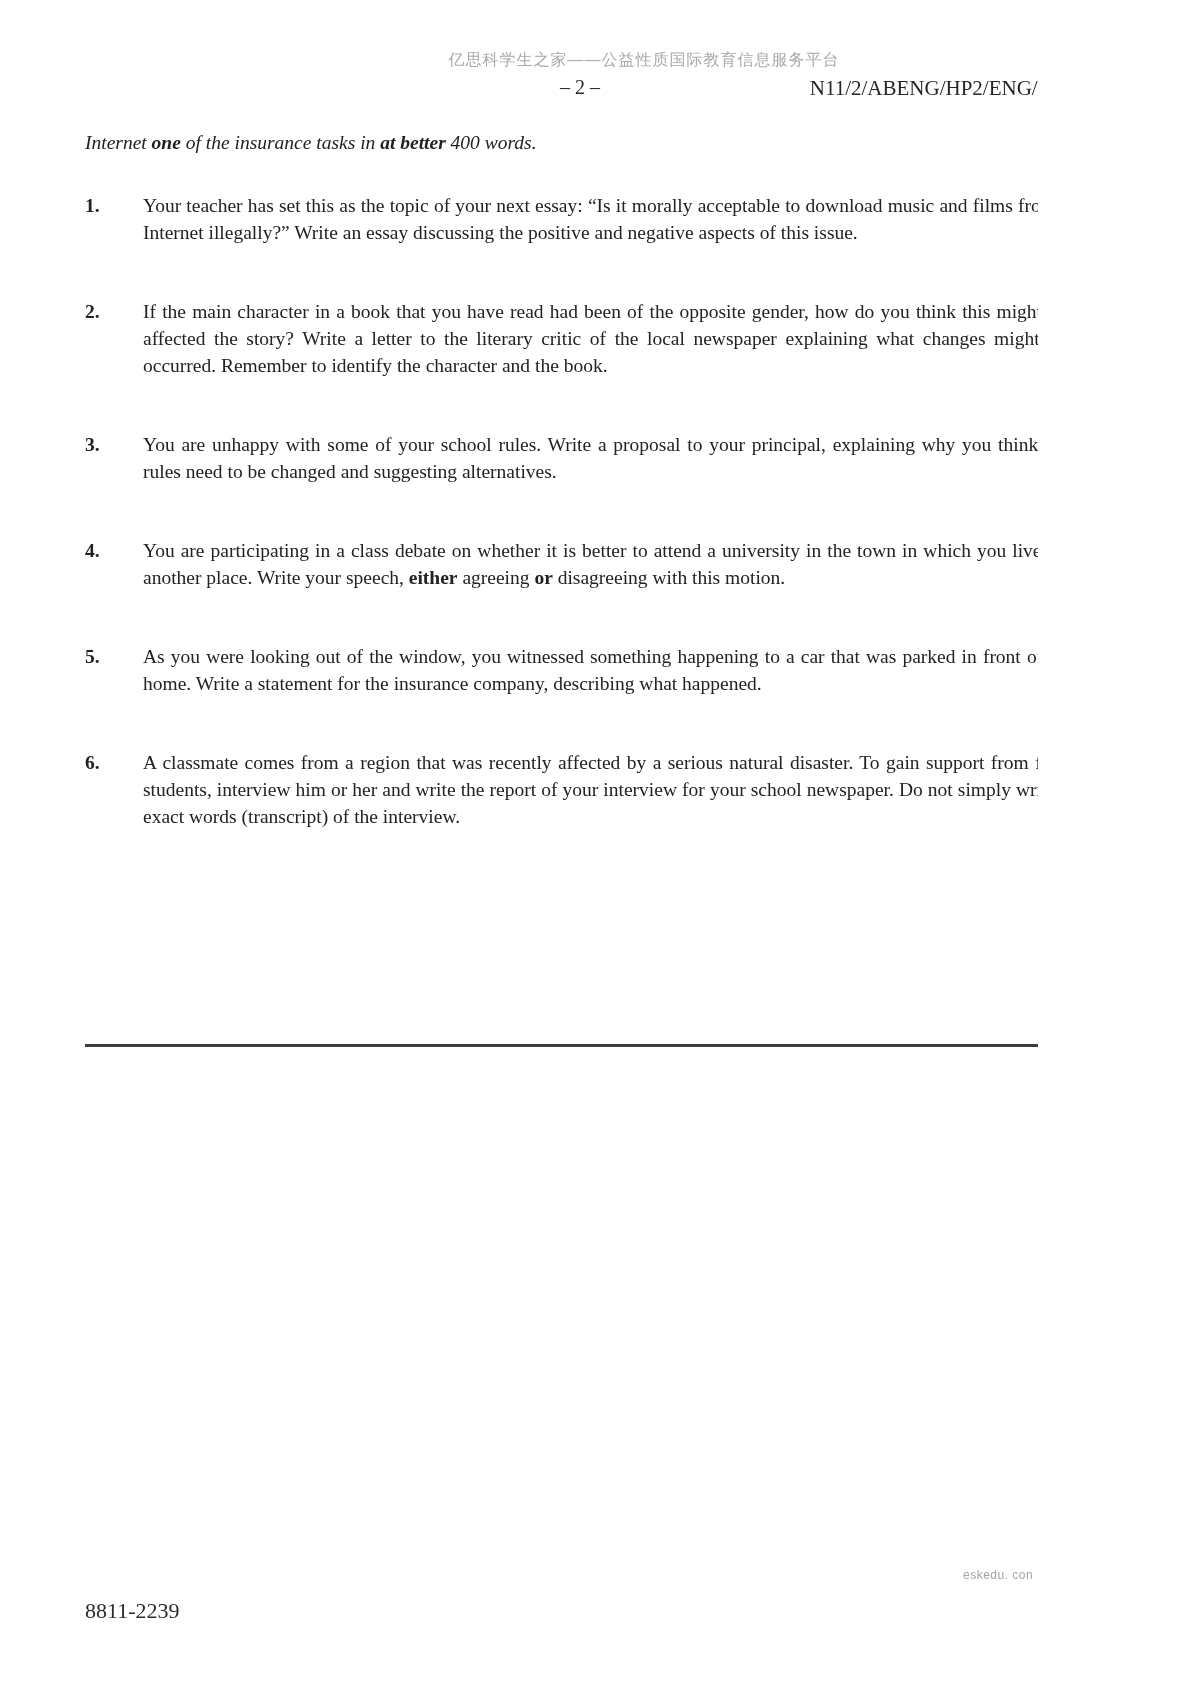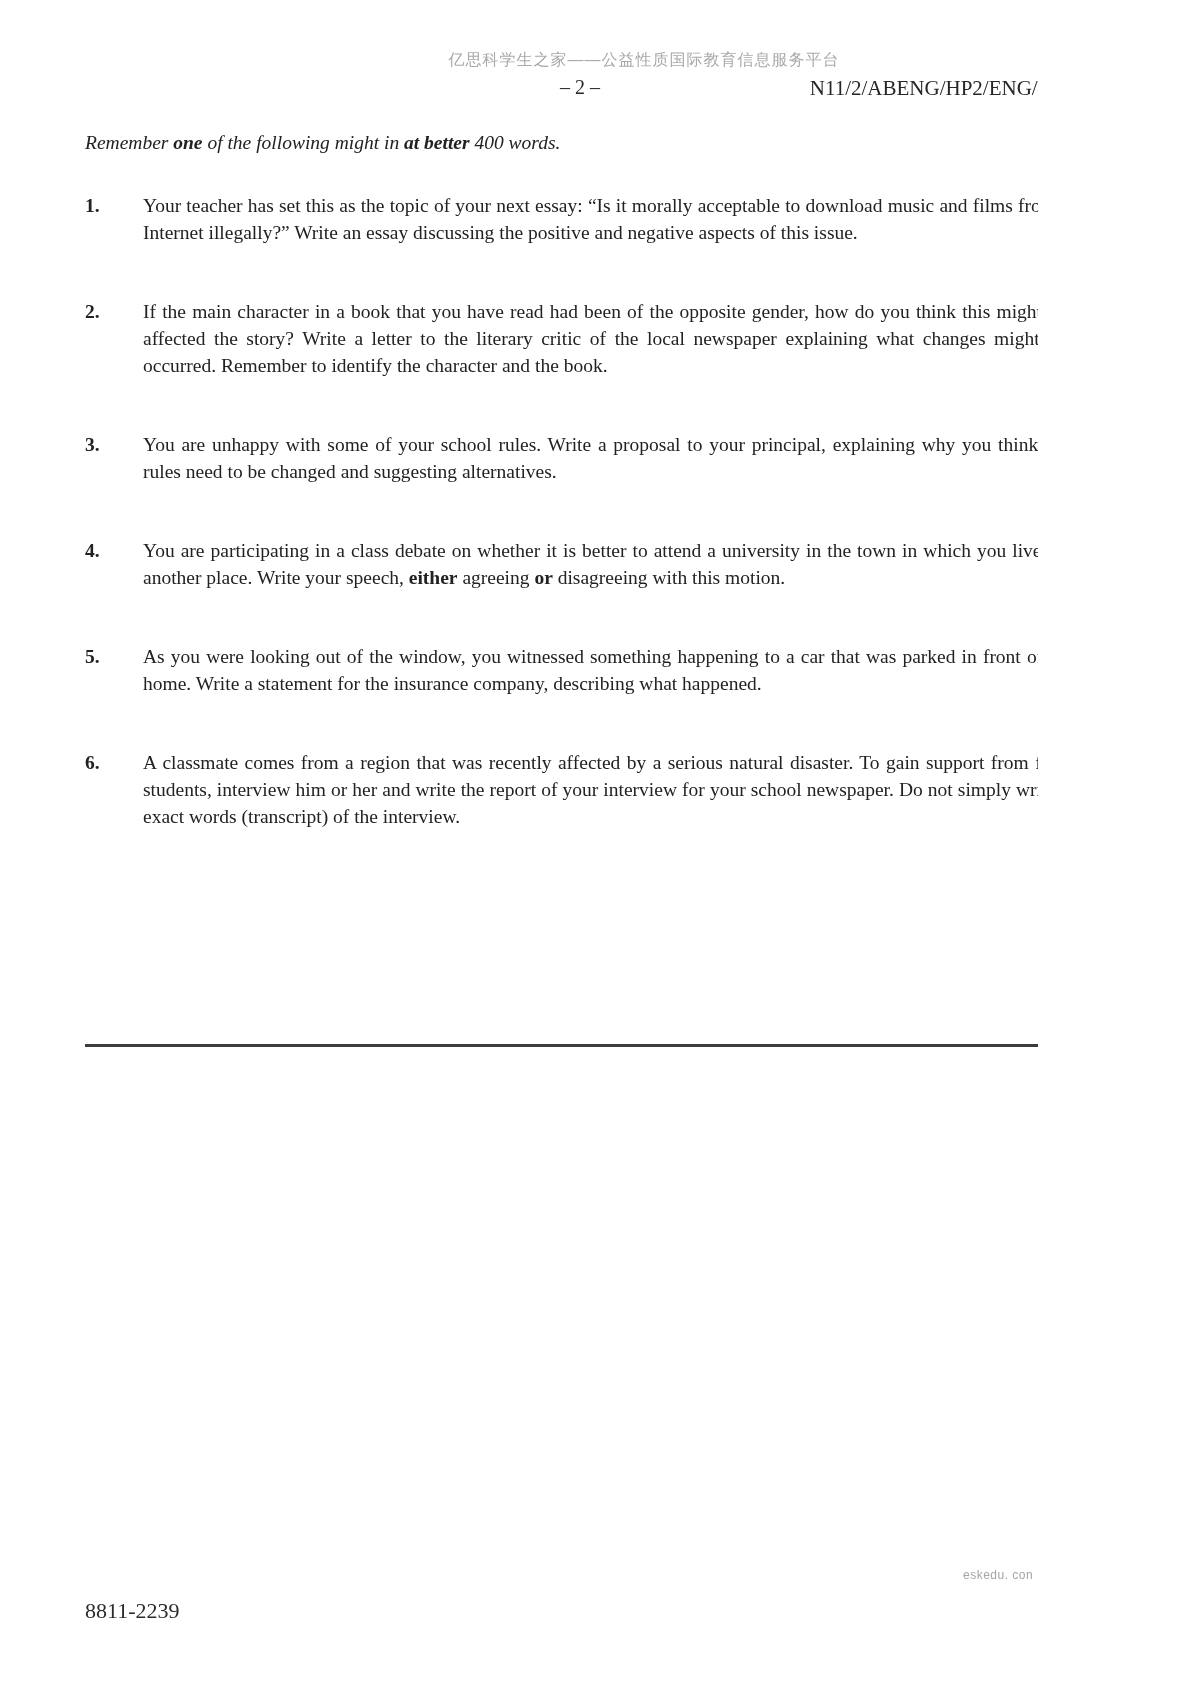--- a/index.html
+++ b/index.html
@@ -98,21 +98,21 @@
 <div class="page">
 
   <div class="header-watermark">亿思科学生之家——公益性质国际教育信息服务平台</div>
 
   <div class="page-number">– 2 –</div>
 
   <div class="paper-code">N11/2/ABENG/HP2/ENG/TZ0/XX</div>
 
   <div class="content">
 
-    <div class="instruction"><span>Remember </span><span class="bold">one</span><span> of the following might in </span><span class="bold">at better</span><span> 400 words.</span></div>
+    <div class="instruction"><span>Internet </span><span class="bold">one</span><span> of the insurance tasks in </span><span class="bold">at better</span><span> 400 words.</span></div>
 
     <div class="task">
       <div class="task-number">1.</div>
       <div class="task-text"><span>Your teacher has set this as the topic of your next essay:  “Is it morally acceptable to download music and films from the Internet illegally?”  Write an essay discussing the positive and negative aspects of this issue.</span></div>
     </div>
 
     <div class="task">
       <div class="task-number">2.</div>
       <div class="task-text"><span>If the main character in a book that you have read had been of the opposite gender, how do you think this might have affected the story?  Write a letter to the literary critic of the local newspaper explaining what changes might have occurred.  Remember to identify the character and the book.</span></div>
     </div>

